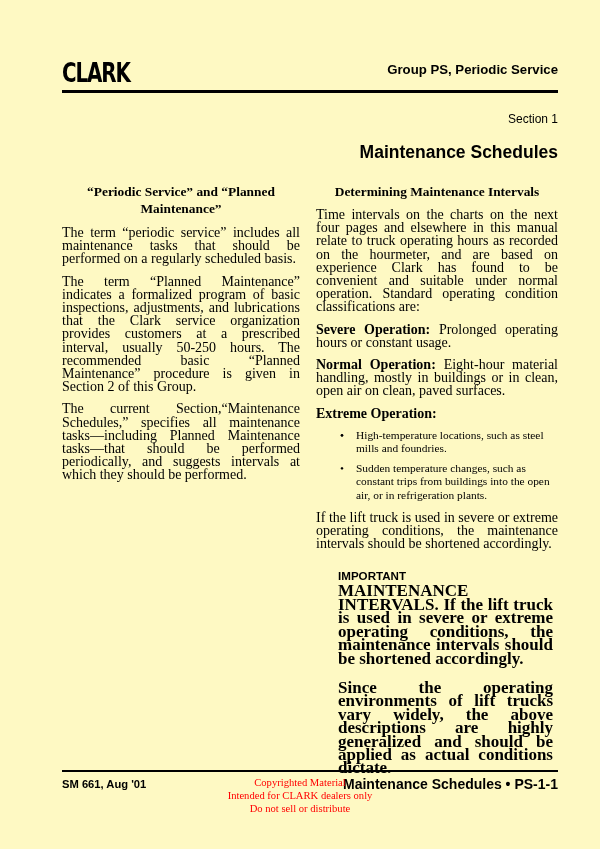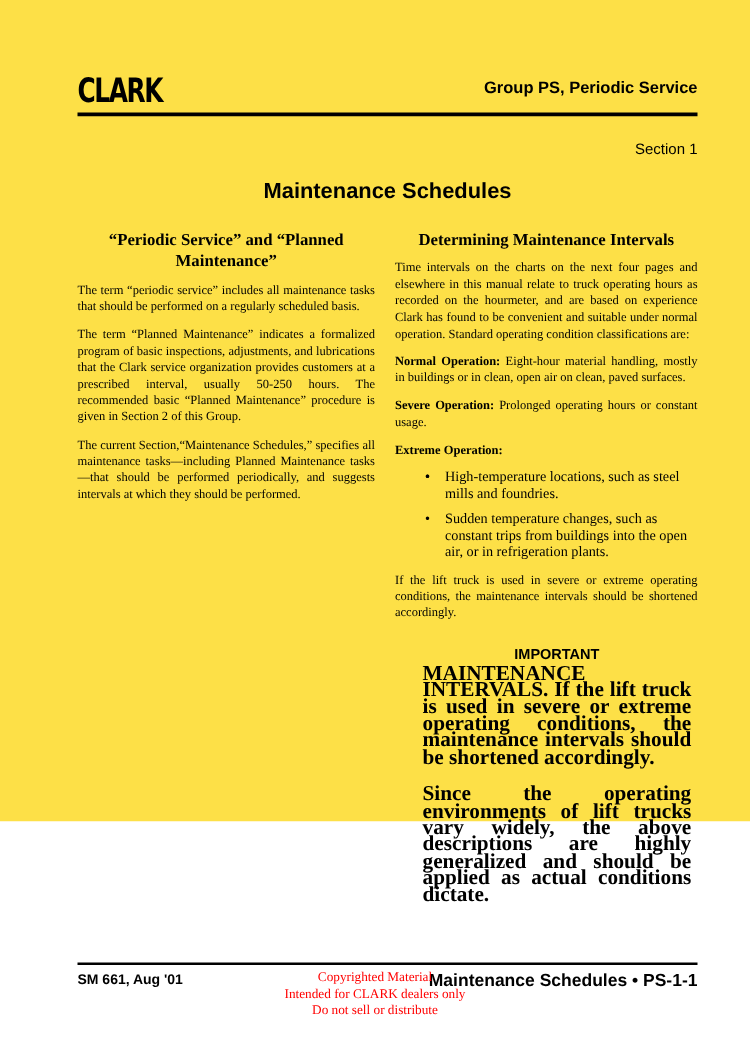--- a/index.html
+++ b/index.html
@@ -13,22 +13,22 @@
     position: relative;
     font-family: "Liberation Serif", serif;
     color: #000000;
     overflow: hidden;
   }
 
   .page {
     position: absolute;
     left: 0; top: 0;
     width: 600px;
-    height: 657px;
-    background: #fde047;
+    height: 849px;
+    background: #fef9c3;
   }
 
   
   .header {
     position: absolute;
     left: 62px;
     top: 58px;
     width: 496px;
     height: 32px;
   }
@@ -78,21 +78,21 @@
     font-weight: normal;
     font-size: 12px;
     line-height: 20px;
     color: #000000;
   }
   .doc-title-2 {
     position: absolute;
     left: 62px;
     top: 141px;
     width: 496px;
-    text-align: center;
+    text-align: right;
     font-family: "Liberation Sans", sans-serif;
     font-weight: bold;
     font-size: 17.5px;
     line-height: 22px;
     color: #000000;
   }
 
   
   .col {
     position: absolute;
@@ -114,21 +114,21 @@
     line-height: 17px;
     text-align: center;
     color: #000000;
     margin: 0 0 9px 0;
   }
   .col-heading.tight { margin-bottom: 8px; }
 
   p.body {
     margin: 0 0 9px 0;
     font-family: "Liberation Serif", serif;
-    font-size: 10px;
+    font-size: 14px;
     line-height: 13.2px;
     text-align: justify;
     text-justify: inter-word;
     color: #000000;
     hyphens: manual;
   }
   p.body:last-child { margin-bottom: 0; }
 
   .lead {
     font-weight: bold;
@@ -164,21 +164,21 @@
   .notice {
     margin-top: 19px;
     margin-left: 22px;
     width: 215px;
   }
   .notice-title {
     font-family: "Liberation Sans", sans-serif;
     font-weight: bold;
     font-size: 11.6px;
     line-height: 14px;
-    text-align: center;
+    text-align: left;
     margin: 0 0 1px 0;
     color: #000000;
   }
   .notice p {
     margin: 0 0 12px 0;
     font-family: "Liberation Serif", serif;
     font-weight: bold;
     font-size: 17px;
     line-height: 13.4px;
     text-align: justify;
@@ -263,23 +263,23 @@
     <p class="body">The term “Planned Maintenance” indicates a formalized program of basic inspections, adjustments, and lubrications that the Clark service organization provides customers at a prescribed interval, usually 50-250 hours. The recommended basic “Planned Maintenance” procedure is given in Section 2 of this Group.</p>
 
     <p class="body">The current Section,“Maintenance Schedules,” specifies all maintenance tasks—including Planned Maintenance tasks—that should be performed periodically, and suggests  intervals at which they should be performed.</p>
   </div>
 
   <div class="col col-right">
     <h2 class="col-heading tight">Determining Maintenance Intervals</h2>
 
     <p class="body">Time intervals on the charts on the next four pages and elsewhere in this manual relate to truck operating hours as recorded on the hourmeter, and are based on experience Clark has found to be convenient and suitable under normal operation. Standard operating condition classifications are:</p>
 
+    <p class="body"><span class="lead">Severe Operation:</span><span> Prolonged operating hours or constant usage.</span></p>
+
     <p class="body"><span class="lead">Normal Operation:</span><span> Eight-hour material handling, mostly in buildings or in clean, open air on clean, paved surfaces.</span></p>
-
-    <p class="body"><span class="lead">Severe Operation:</span><span> Prolonged operating hours or constant usage.</span></p>
 
     <p class="body"><span class="lead">Extreme Operation:</span><span></span></p>
 
     <ul class="bullets">
       <li><span class="bullet-mark">•</span></li>
       <li><span class="bullet-mark">•</span><span>High-temperature locations, such as steel mills and foundries.</span></li>
       <li><span class="bullet-mark">•</span><span>Sudden temperature changes, such as constant trips from buildings into the open air, or in refrigeration plants.</span></li>
     </ul>
 
     <p class="body">If the lift truck is used in severe or extreme operating conditions, the maintenance intervals should be shortened accordingly.</p>

